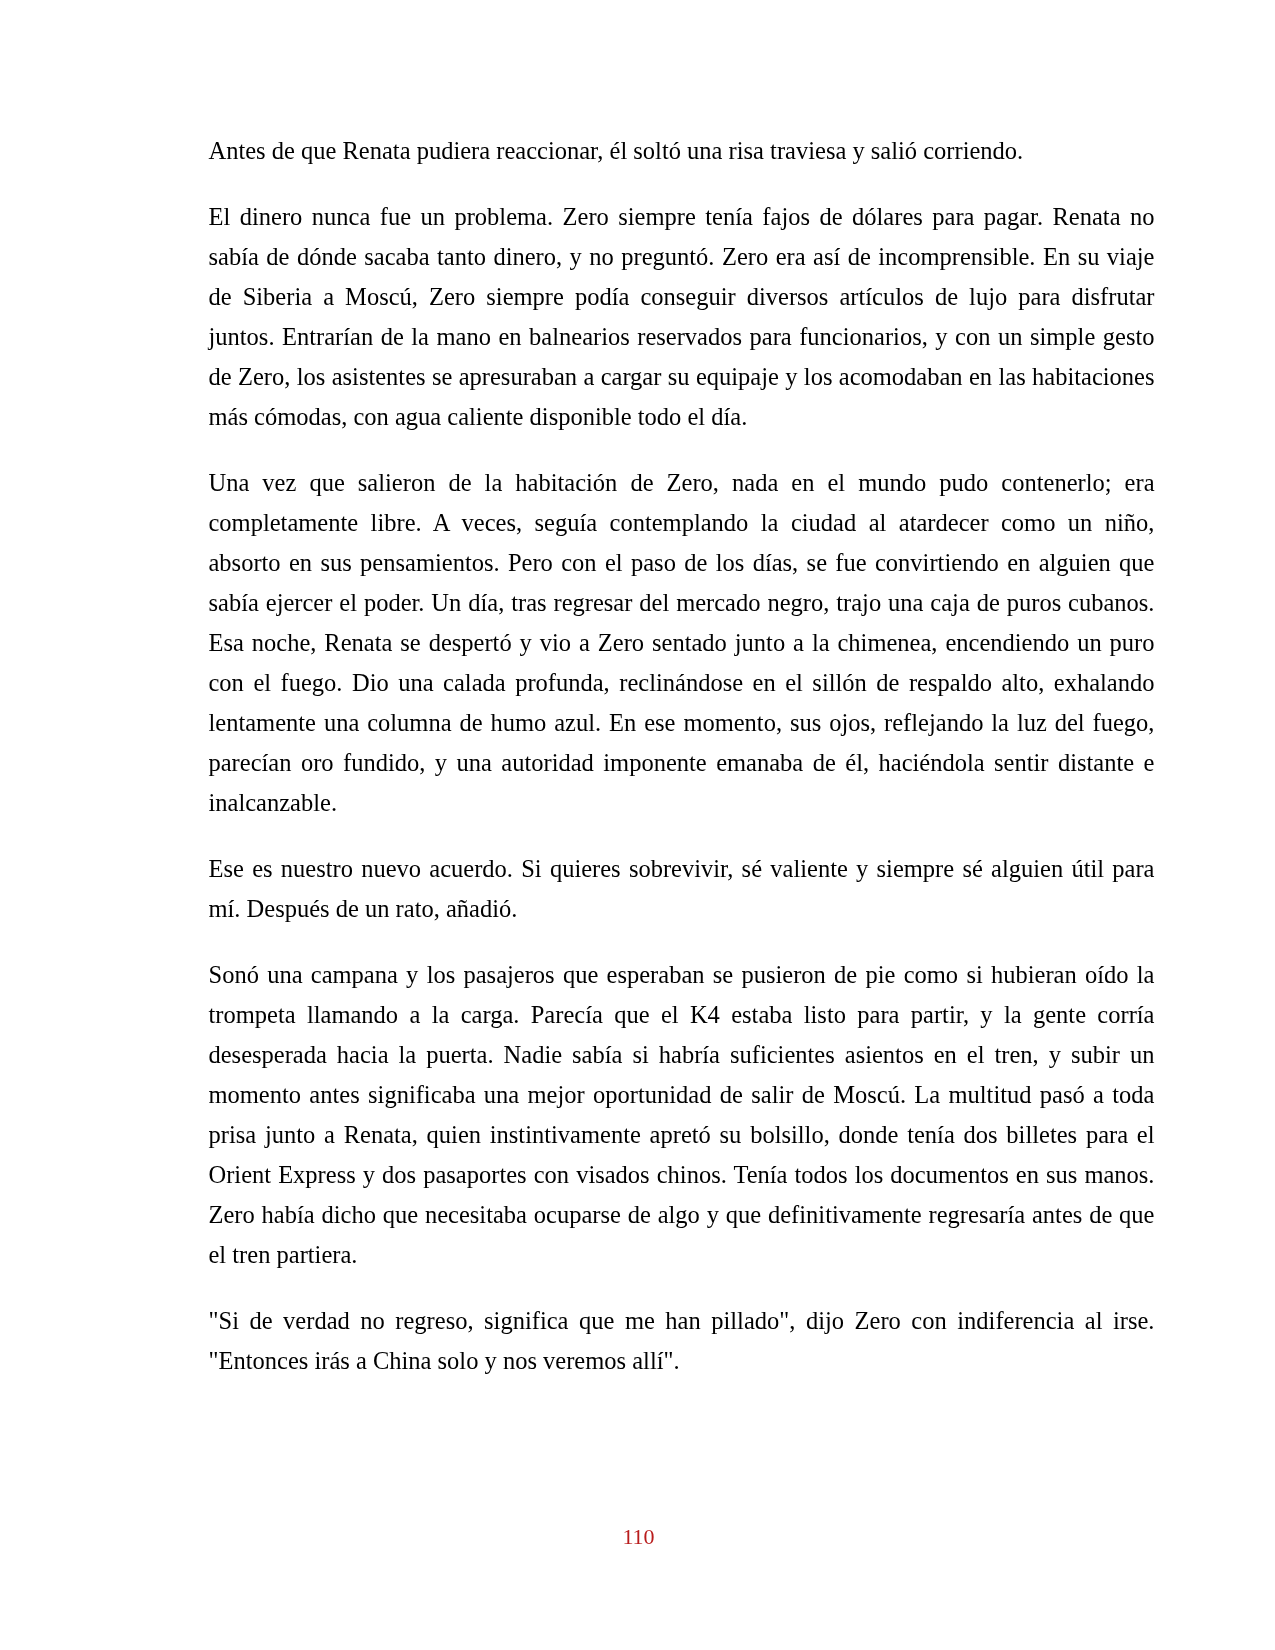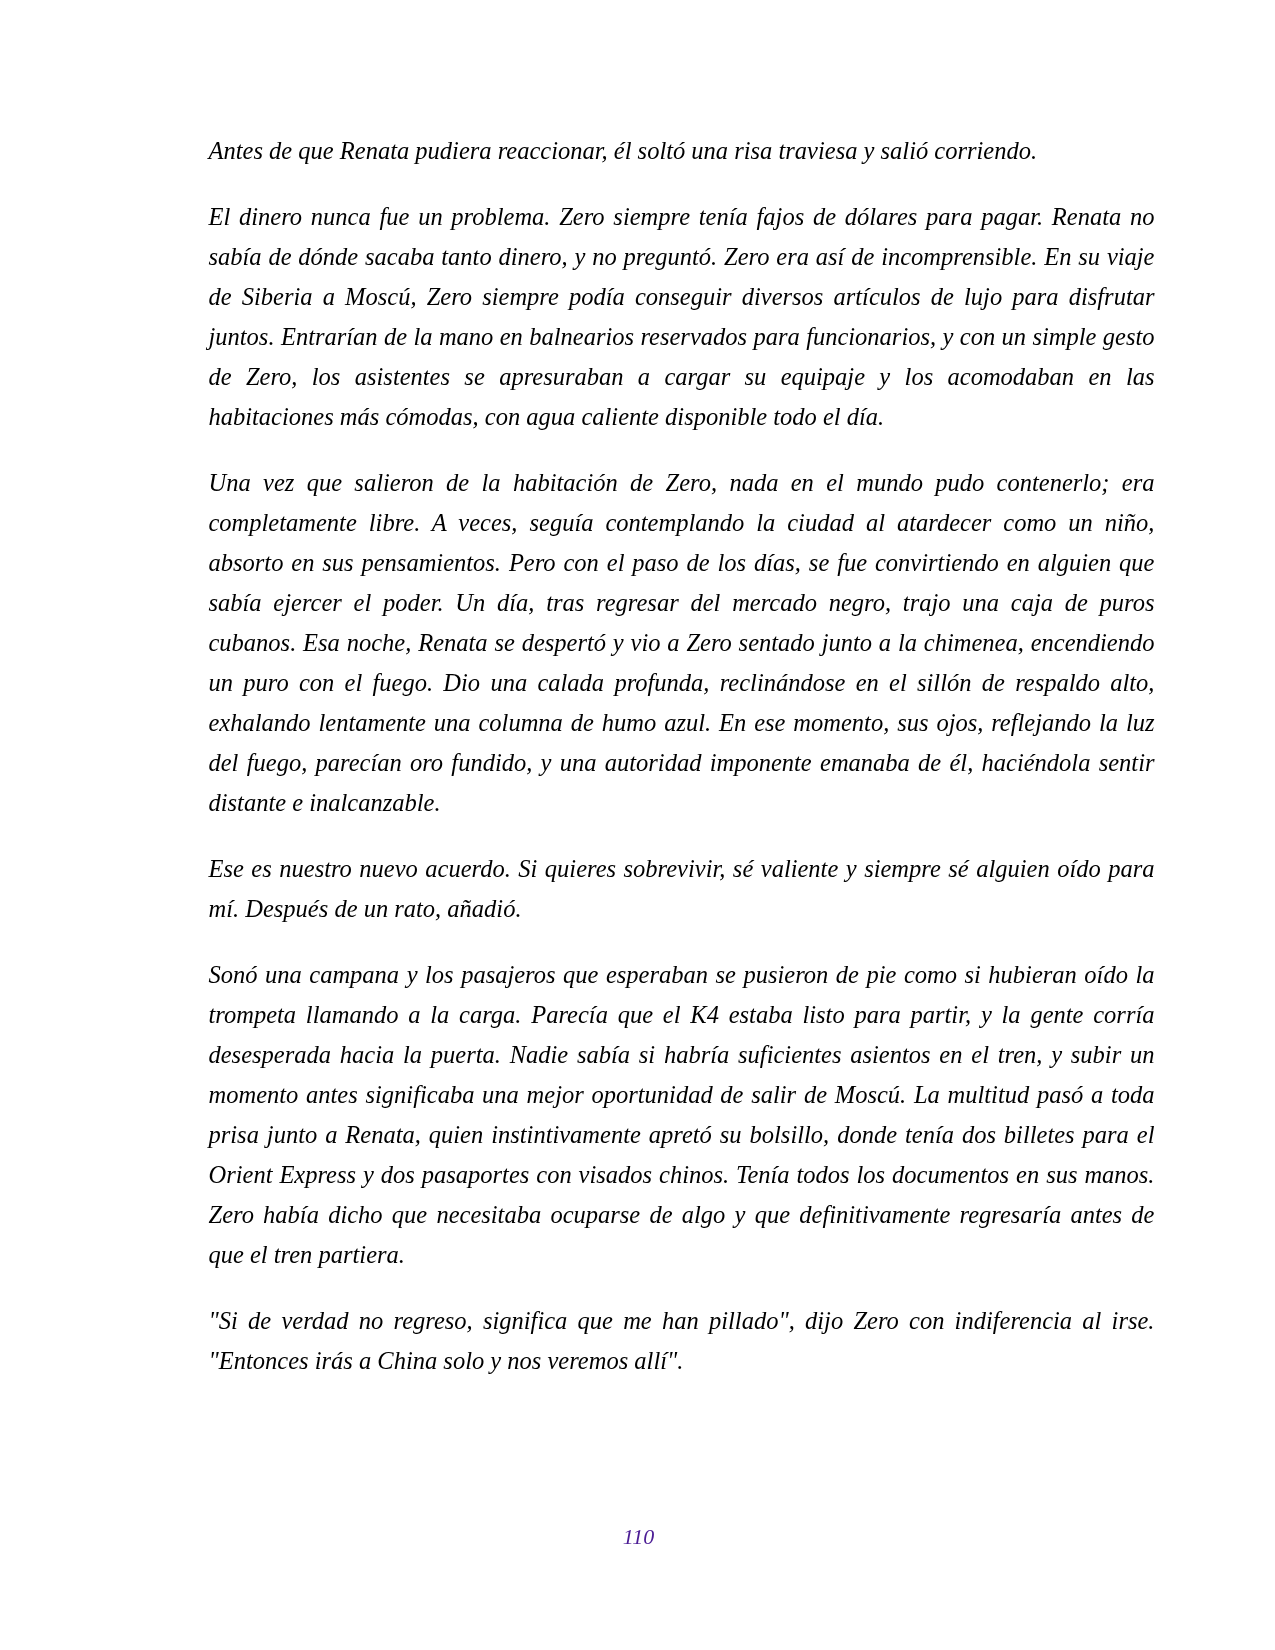--- a/index.html
+++ b/index.html
@@ -11,21 +11,20 @@
   .page {
     position: relative;
     width: 1144px;
     height: 1650px;
     margin: 0 auto;
     background: #ffffff;
     box-sizing: border-box;
     overflow: hidden;
     font-family: "Liberation Serif", "DejaVu Serif", serif;
     color: #000000;
-    font-style: italic;
   }
   .text-column {
     position: absolute;
     left: 143px;
     top: 131px;
     width: 946px;
   }
   p.para {
     margin: 0 0 26px 0;
     font-size: 24.5px;
@@ -43,32 +42,32 @@
   p.para { text-align-last: left; }
   .page-number {
     position: absolute;
     left: 2px;
     right: 0;
     top: 1523px;
     text-align: center;
     font-size: 22px;
     line-height: 28px;
     font-family: "Liberation Serif", "DejaVu Serif", serif;
-    color: #4c1d95;
+    color: #b91c1c;
   }
 </style>
 </head>
 <body>
 
 <div class="page">
 
   <div class="text-column">
     <p class="para">Antes de que Renata pudiera reaccionar, él soltó una risa traviesa y salió corriendo.</p>
     <p class="para">El dinero nunca fue un problema. Zero siempre tenía fajos de dólares para pagar. Renata no sabía de dónde sacaba tanto dinero, y no preguntó. Zero era así de incomprensible. En su viaje de Siberia a Moscú, Zero siempre podía conseguir diversos artículos de lujo para disfrutar juntos. Entrarían de la mano en balnearios reservados para funcionarios, y con un simple gesto de Zero, los asistentes se apresuraban a cargar su equipaje y los acomodaban en las habitaciones más cómodas, con agua caliente disponible todo el día.</p>
     <p class="para">Una vez que salieron de la habitación de Zero, nada en el mundo pudo contenerlo; era completamente libre. A veces, seguía contemplando la ciudad al atardecer como un niño, absorto en sus pensamientos. Pero con el paso de los días, se fue convirtiendo en alguien que sabía ejercer el poder. Un día, tras regresar del mercado negro, trajo una caja de puros cubanos. Esa noche, Renata se despertó y vio a Zero sentado junto a la chimenea, encendiendo un puro con el fuego. Dio una calada profunda, reclinándose en el sillón de respaldo alto, exhalando lentamente una columna de humo azul. En ese momento, sus ojos, reflejando la luz del fuego, parecían oro fundido, y una autoridad imponente emanaba de él, haciéndola sentir distante e inalcanzable.</p>
-    <p class="para">Ese es nuestro nuevo acuerdo. Si quieres sobrevivir, sé valiente y siempre sé alguien oído para mí. Después de un rato, añadió.</p>
+    <p class="para">Ese es nuestro nuevo acuerdo. Si quieres sobrevivir, sé valiente y siempre sé alguien útil para mí. Después de un rato, añadió.</p>
     <p class="para">Sonó una campana y los pasajeros que esperaban se pusieron de pie como si hubieran oído la trompeta llamando a la carga. Parecía que el K4 estaba listo para partir, y la gente corría desesperada hacia la puerta. Nadie sabía si habría suficientes asientos en el tren, y subir un momento antes significaba una mejor oportunidad de salir de Moscú. La multitud pasó a toda prisa junto a Renata, quien instintivamente apretó su bolsillo, donde tenía dos billetes para el Orient Express y dos pasaportes con visados chinos. Tenía todos los documentos en sus manos. Zero había dicho que necesitaba ocuparse de algo y que definitivamente regresaría antes de que el tren partiera.</p>
     <p class="para last-in-flow">"Si de verdad no regreso, significa que me han pillado", dijo Zero con indiferencia al irse. "Entonces irás a China solo y nos veremos allí".</p>
   </div>
 
   <div class="page-number">110</div>
 
 </div>
 
 </body></html>

